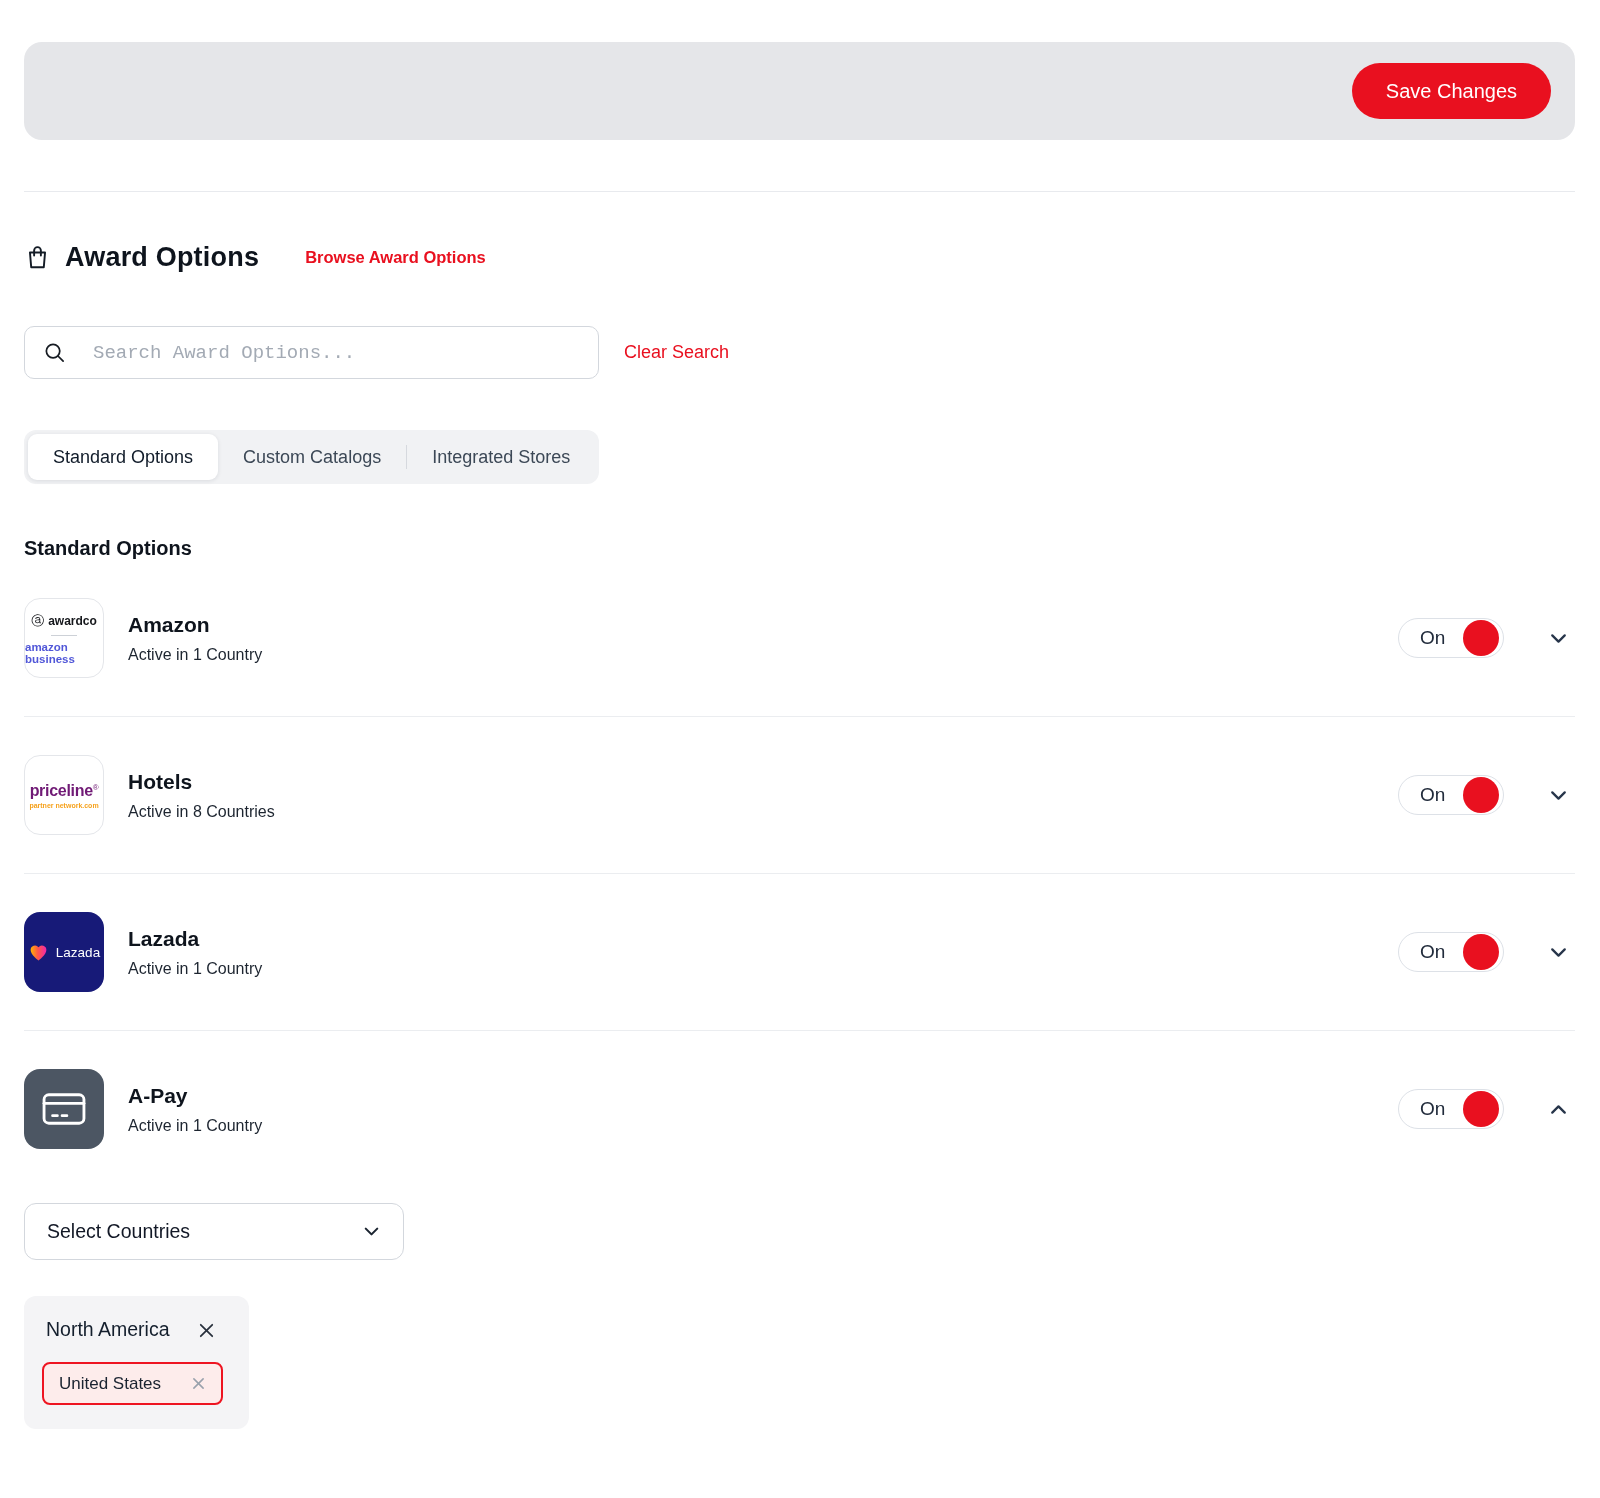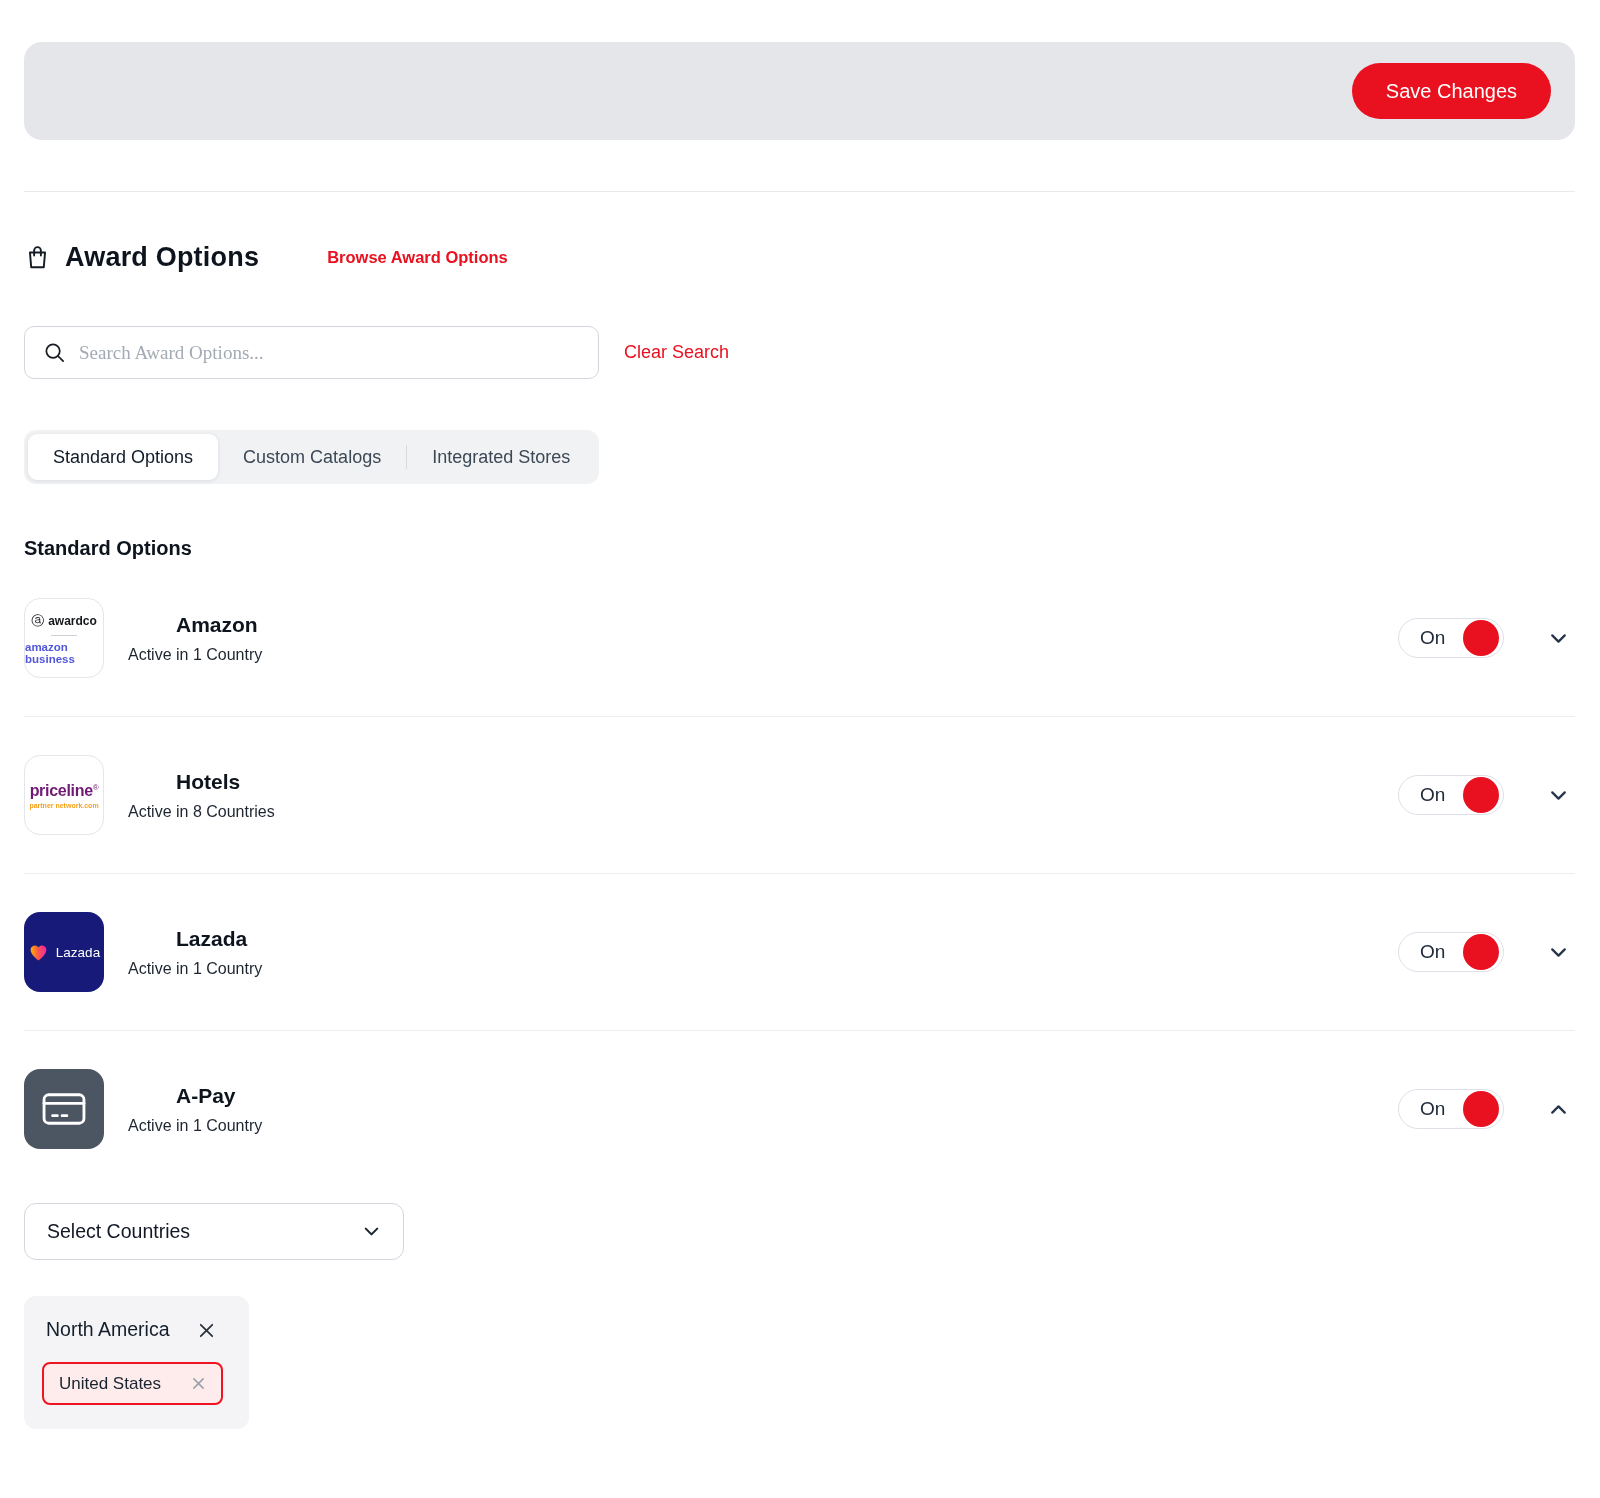--- a/index.html
+++ b/index.html
@@ -35,42 +35,42 @@
     border-top: 1px solid #e8eaee;
     margin: 51px 25px 0 24px;
   }
 
   
   .content { padding: 0 25px 0 24px; }
 
   .title-row { margin-top: 50px; display: flex; align-items: center; }
   .title-row h1 { font-size: 27px; font-weight: 700; color: #0e141d; margin-left: 14px; letter-spacing: .2px; }
   .browse-link {
-    margin-left: 68px;
+    margin-left: 46px;
     color: #e9101f;
     font-size: 16.5px;
     font-weight: 600;
     text-decoration: none;
   }
   .subtitle { margin-top: 17px; font-size: 18px; color: #3e4956; }
 
   .search-row { margin-top: 53px; display: flex; align-items: center; }
   .search-box {
     width: 575px; height: 53px;
     border: 1.5px solid #d3d7dd;
     border-radius: 10px;
     display: flex; align-items: center;
     padding: 0 16px 0 18px;
     background: #fff;
   }
   .search-box input {
     border: none; outline: none;
     flex: 1;
-    margin-left: 13px;
-    font-family: Liberation Serif, serif;
+    margin-left: 27px;
+    font-family: Liberation Mono, monospace;
     font-size: 19px;
     color: #10161f;
     background: transparent;
   }
   .search-box input::placeholder { color: #a3aab4; }
   .clear-link { margin-left: 25px; color: #e9101f; font-size: 18px; font-weight: 500; text-decoration: none; }
 
   
   .tabs {
     margin-top: 51px;
@@ -124,21 +124,21 @@
   .awc-div { width: 26px; height: 1px; background: #cdd1d7; margin: 5px 0; }
   .awc-amzn { font-size: 11.5px; font-weight: 600; color: #5157d8; }
 
   .pcl-brand { font-size: 16px; font-weight: 800; color: #701a75; letter-spacing: -.3px; }
   .pcl-reg { font-size: 8px; vertical-align: super; font-weight: 400; }
   .pcl-sub { font-size: 7px; font-weight: 700; color: #f6a21d; margin-top: 2px; }
 
   .lz-name { color: #fff; font-size: 13.5px; font-weight: 500; }
 
   .option-text { margin-left: 24px; }
-  .option-name { font-size: 21px; font-weight: 700; color: #0e141d; margin-left: 48px; }
+  .option-name { font-size: 21px; font-weight: 700; color: #0e141d; }
   .option-status { margin-top: 9px; font-size: 16px; color: #1d2530; }
 
   .row-controls { margin-left: auto; display: flex; align-items: center; }
   .toggle {
     width: 106px; height: 40px;
     border: 1.5px solid #dde1e7;
     border-radius: 22px;
     background: #fff;
     display: flex; align-items: center;
     padding: 0 4px 0 21px;

